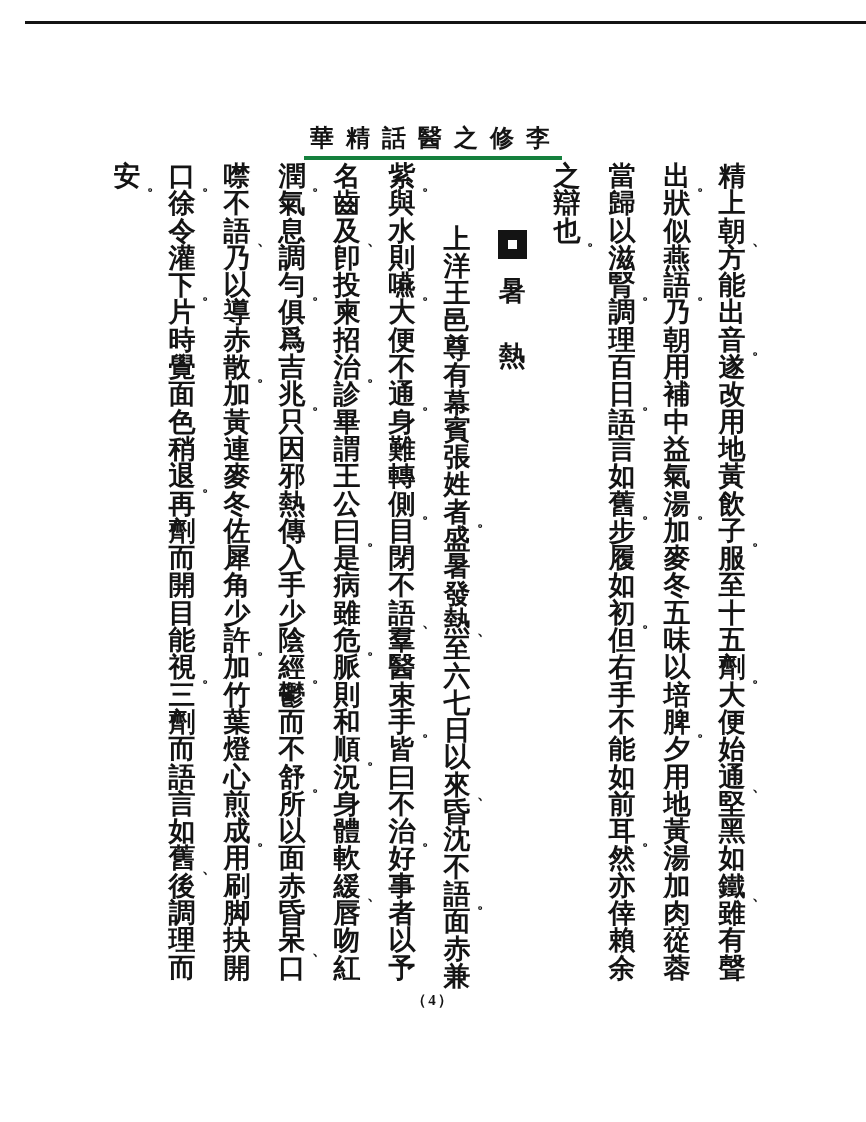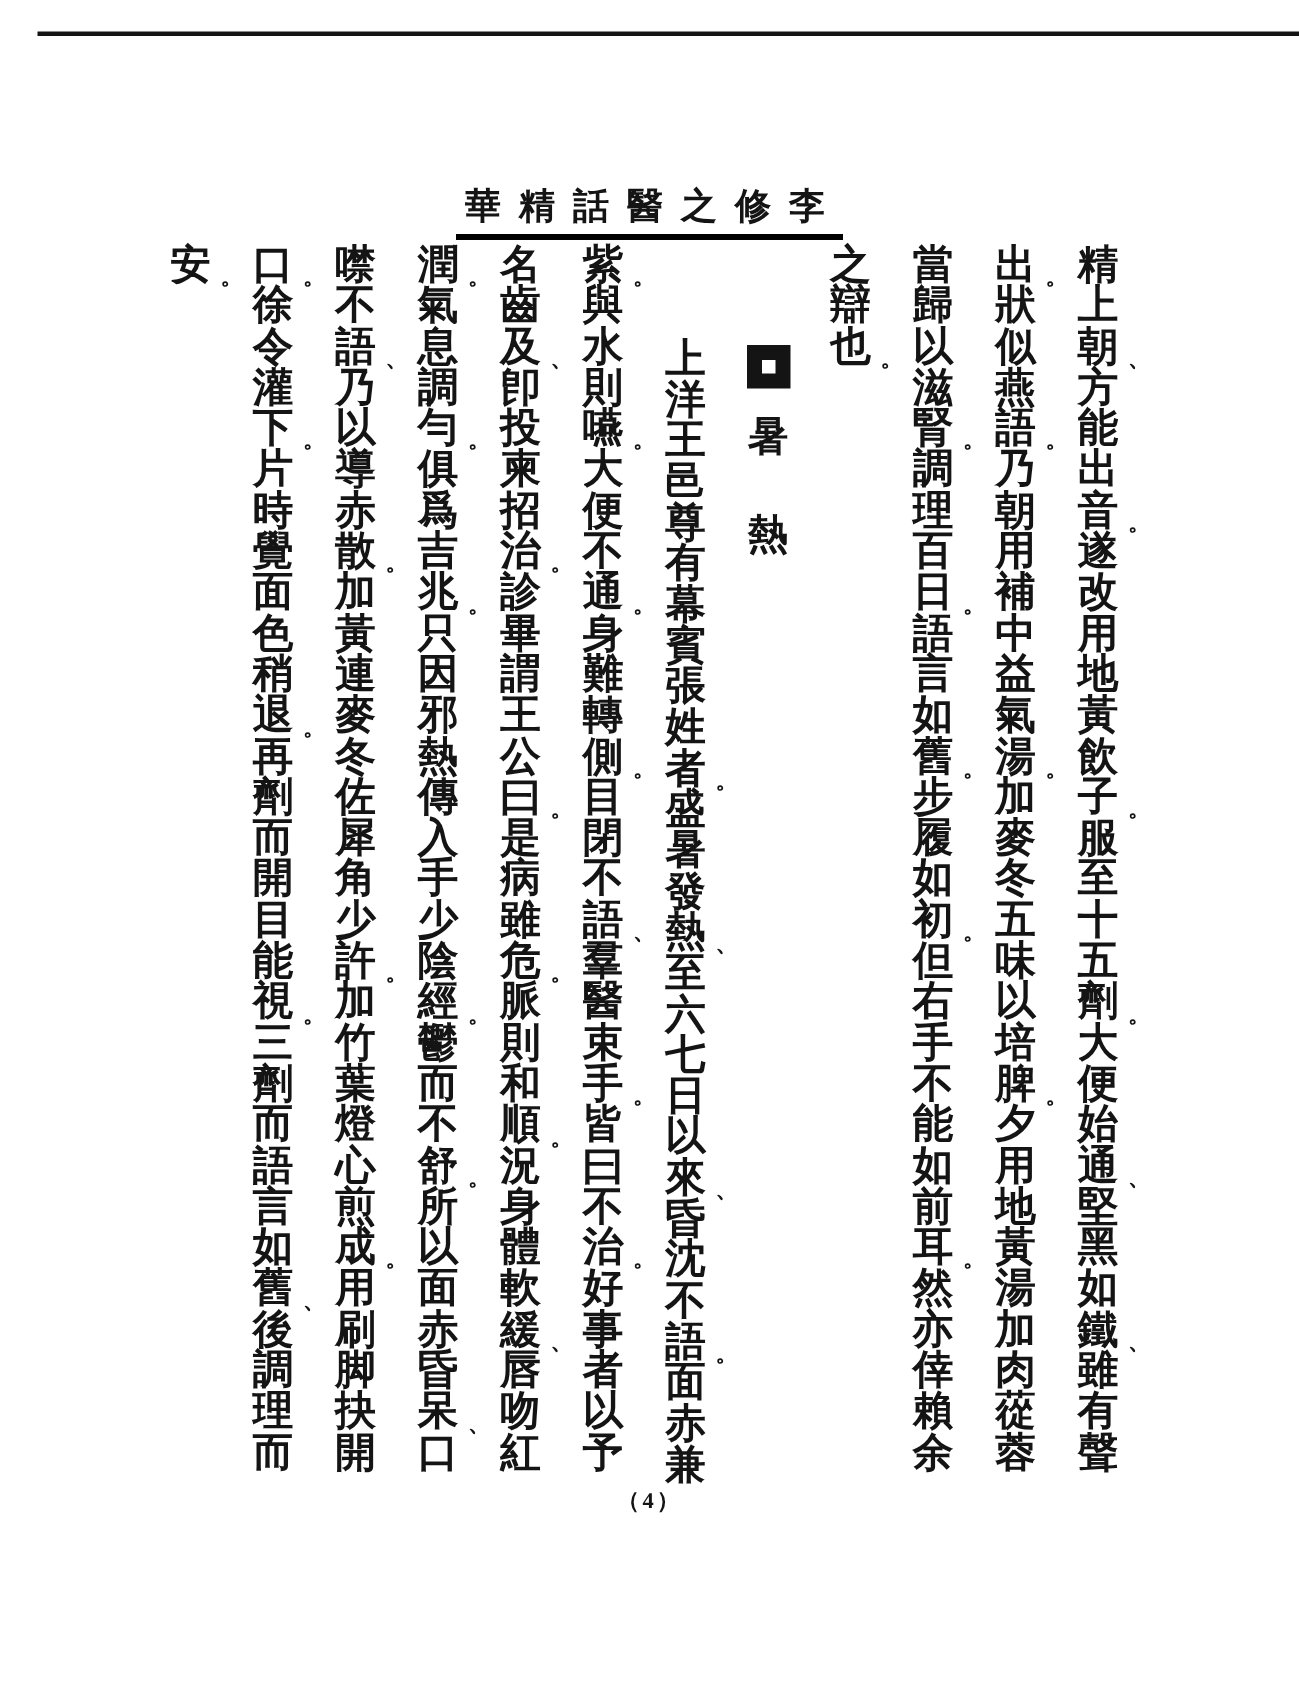--- a/index.html
+++ b/index.html
@@ -7,21 +7,21 @@
     width:866px;height:1122px;position:relative;overflow:hidden;
     background:#ffffff;color:#141414;
     font-family:"Liberation Serif","DejaVu Serif",serif;
   }
   .top-rule{
     position:absolute;top:21px;left:25px;width:841px;height:3px;background:#141414;
   }
   .header{
     position:absolute;top:124px;left:50%;transform:translateX(-50%);
     font-size:24px;font-weight:bold;letter-spacing:12px;white-space:nowrap;
-    padding:0 0 3px 6px;border-bottom:4px solid #000000;line-height:1.2;
+    padding:0 0 3px 6px;border-bottom:4px solid #15803d;line-height:1.2;
   }
   .text-block{
     position:absolute;top:163px;left:104px;width:650px;height:825px;
     display:flex;flex-direction:row-reverse;justify-content:flex-start;gap:11px;
   }
   .column{
     width:44px;display:flex;flex-direction:column;align-items:center;
   }
   .ch{
     display:block;width:44px;height:27.3px;line-height:27.3px;text-align:center;

